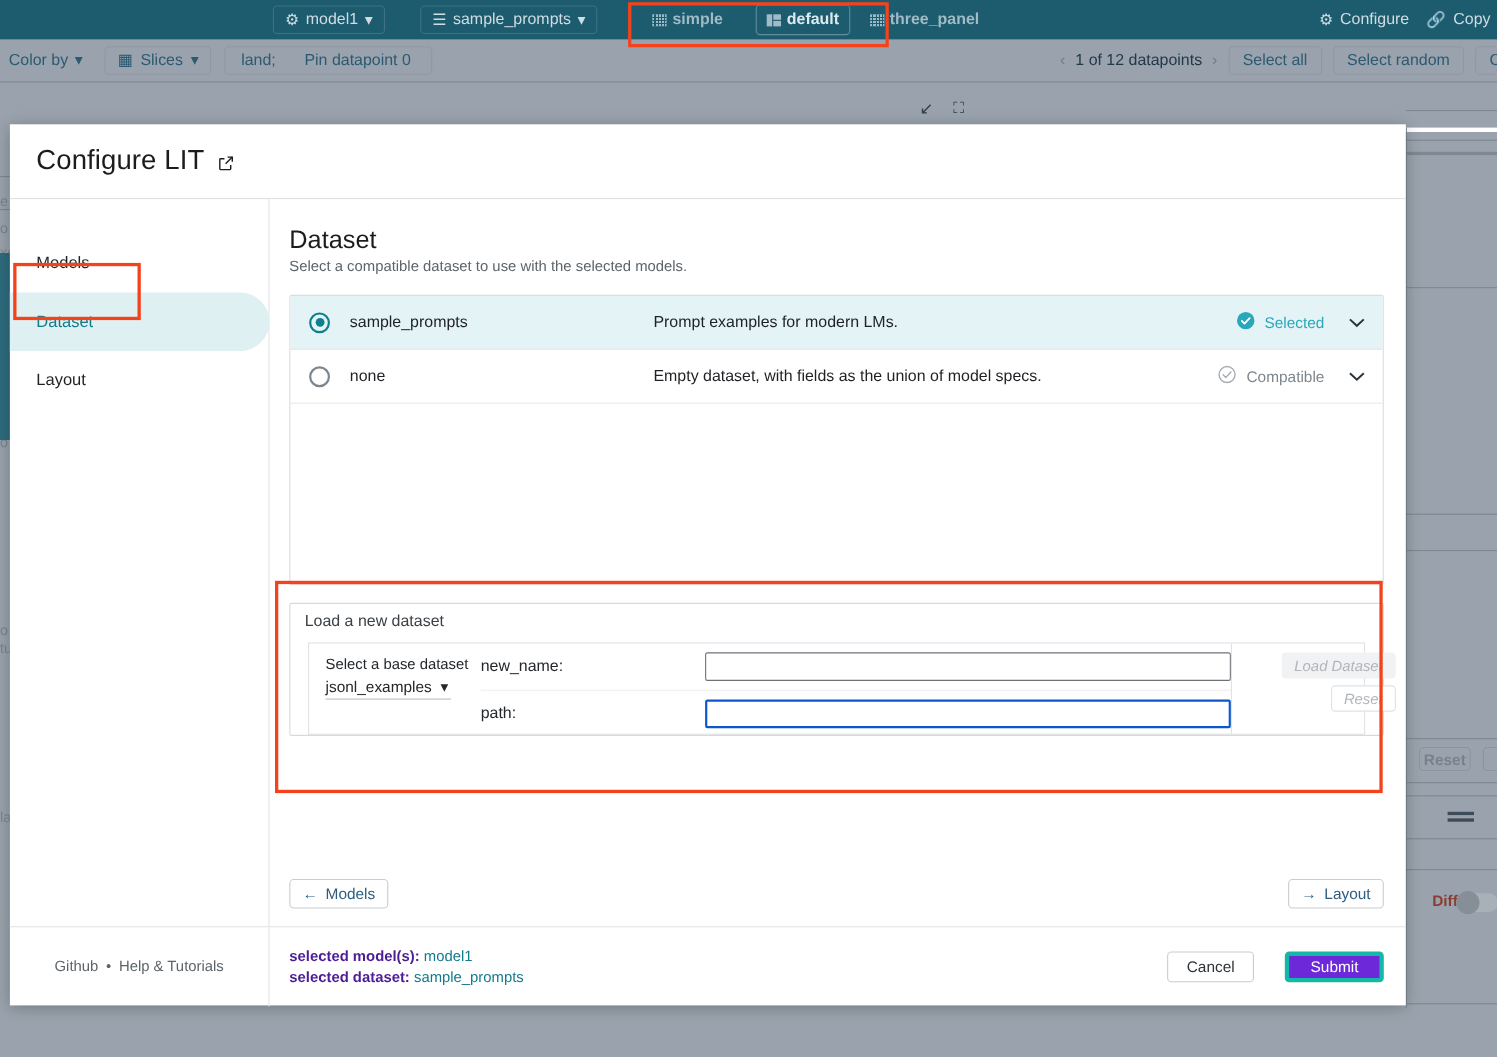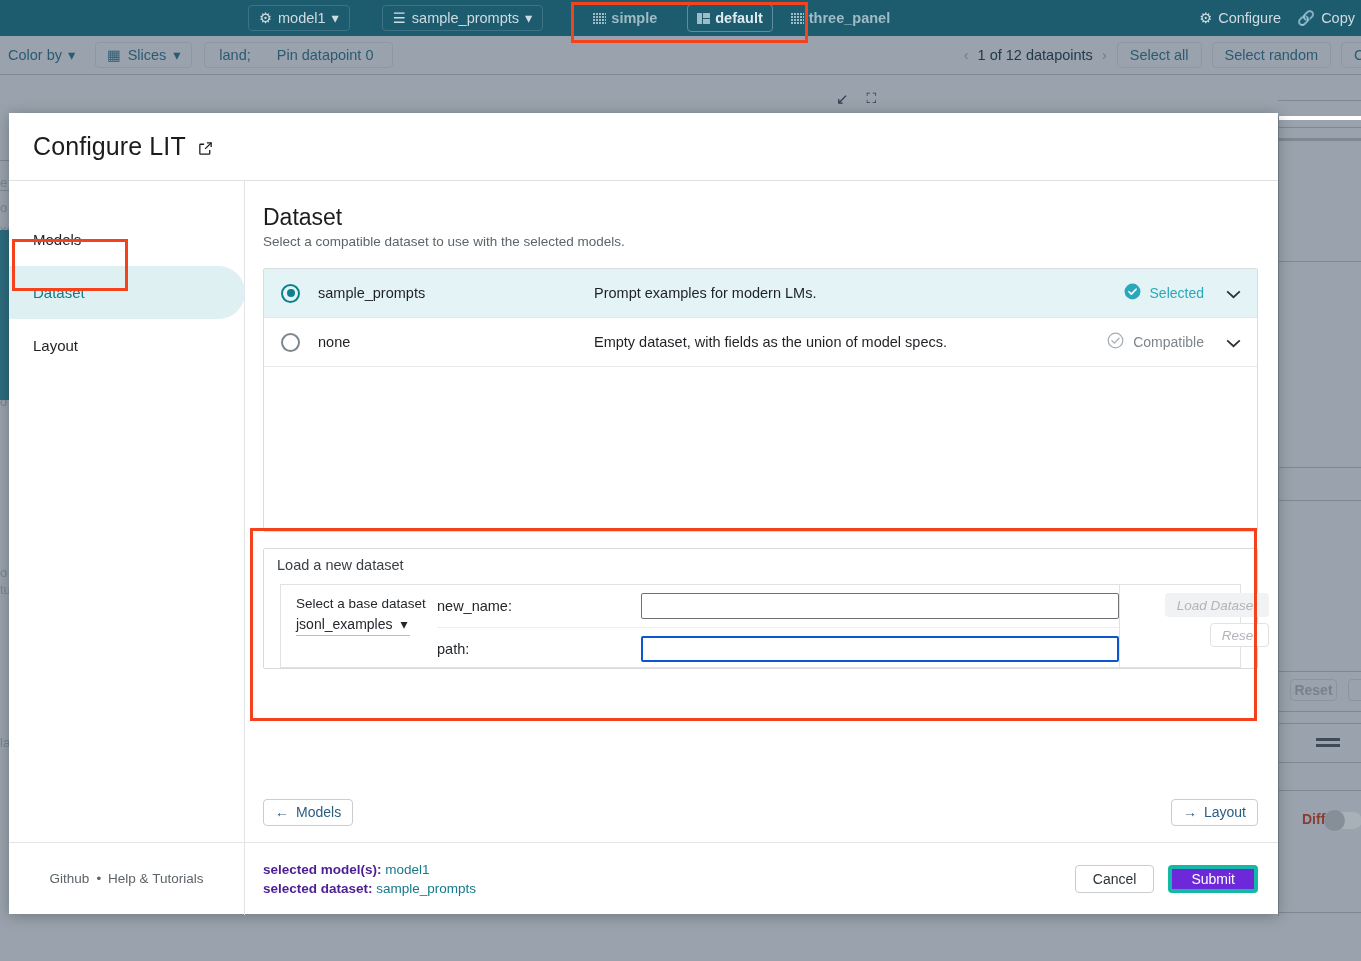--- a/index.html
+++ b/index.html
@@ -325,21 +325,21 @@
     font-size: 13.5px; color: #5d6469;
   }
   .footer-links a { color: #5d6469; text-decoration: none; text-align: center; }
   .footer-mid {
     flex: 1 1 auto; padding-left: 18px;
     font-size: 13.5px; color: #3b4146; line-height: 19px;
   }
   .footer-mid .k { color: #4c1d95; font-weight: bold; }
   .footer-mid .v { color: #147a8a; }
   .footer-btns {
-    display: flex; align-items: center; gap: 14px; padding-right: 20px;
+    display: flex; align-items: center; gap: 28px; padding-right: 20px;
   }
   .btn-cancel {
     height: 28px; padding: 0 17px;
     border: 1px solid #c9ccd0; border-radius: 4px;
     background: #fff; color: #2c3338; font-size: 14px;
     display: inline-flex; align-items: center;
   }
   .btn-submit {
     height: 28px; padding: 0 19px;
     border: 4px solid #14b8a6; border-radius: 4px;

